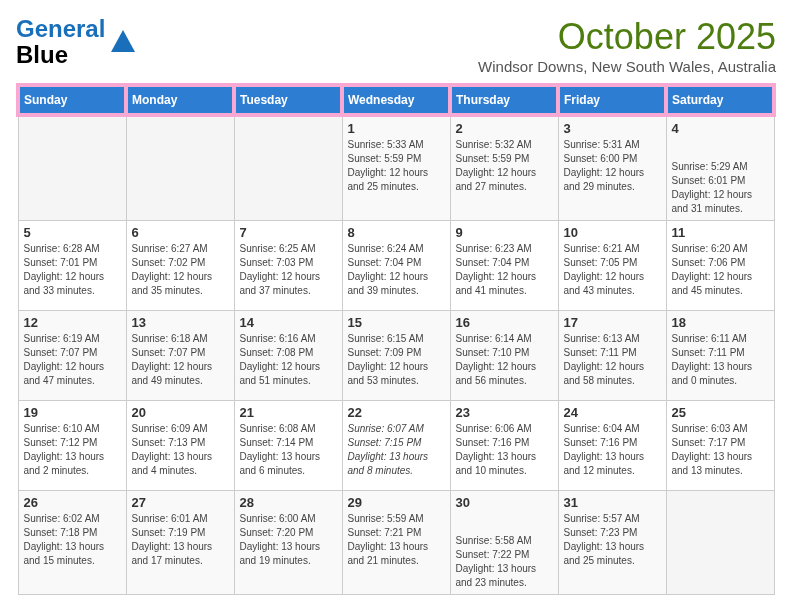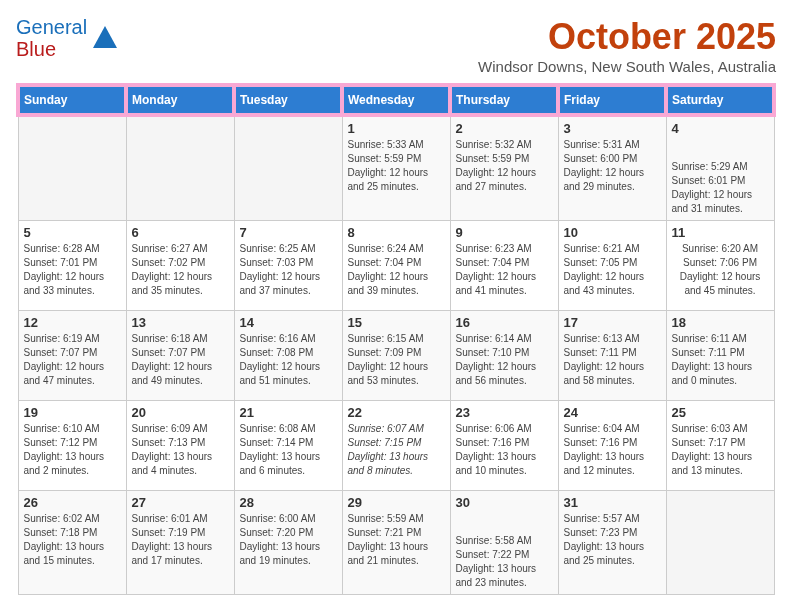--- a/index.html
+++ b/index.html
@@ -14,38 +14,38 @@
       display: flex;
       align-items: flex-start;
       justify-content: space-between;
       margin-bottom: 8px;
     }
     .logo {
       display: flex;
       align-items: center;
     }
     .logo-text {
-      font-size: 20px;
-      font-weight: normal;
+      font-size: 24px;
+      font-weight: bold;
       color: #333;
       line-height: 1.1;
     }
     .logo-text span { color: #1a6fba; }
     .logo-icon {
       width: 28px;
       height: 28px;
       margin-left: 4px;
     }
     .title-block {
       text-align: right;
     }
     .month-title {
       font-size: 36px;
-      font-weight: bold;
-      color: #c2410c;
+      font-weight: normal;
+      color: #4d7c0f;
     }
     .location-title {
       font-size: 15px;
       color: #555;
     }
     table {
       width: 100%;
       border-collapse: collapse;
       table-layout: fixed;
     }
@@ -82,21 +82,21 @@
     }
     .empty { background: #f5f5f5 !important; }
   </style>
 </head>
 <body>
 
 <div class="header">
   <div class="logo">
     <div>
       <div class="logo-text">
-        <span>General</span><br><span style="color:#b91c1c;">Blue</span>
+        <span>General</span><br><span style="color:#000000;">Blue</span>
       </div>
     </div>
     <svg class="logo-icon" viewBox="0 0 28 28">
       <polygon points="14,2 26,24 2,24" fill="#1a6fba"></polygon>
       <rect x="11" y="14" width="6" height="10" fill="#1a6fba"></rect>
     </svg>
   </div>
   <div class="title-block">
     <div class="month-title">October 2025</div>
     <div class="location-title">Windsor Downs, New South Wales, Australia</div>
@@ -187,21 +187,21 @@
         </td>
         <td>
           <span class="day-num">10</span>
           <div class="cell-info" style="white-space: pre-line;">Sunrise: 6:21 AM
 Sunset: 7:05 PM
 Daylight: 12 hours
 and 43 minutes.</div>
         </td>
         <td>
           <span class="day-num">11</span>
-          <div class="cell-info" style="white-space: pre-line; text-align: center;">Sunrise: 6:20 AM
+          <div class="cell-info" style="white-space: pre-line;">Sunrise: 6:20 AM
 Sunset: 7:06 PM
 Daylight: 12 hours
 and 45 minutes.</div>
         </td>
       </tr>
       <tr>
         <td>
           <span class="day-num">12</span>
           <div class="cell-info" style="white-space: pre-line;">Sunrise: 6:19 AM
 Sunset: 7:07 PM

